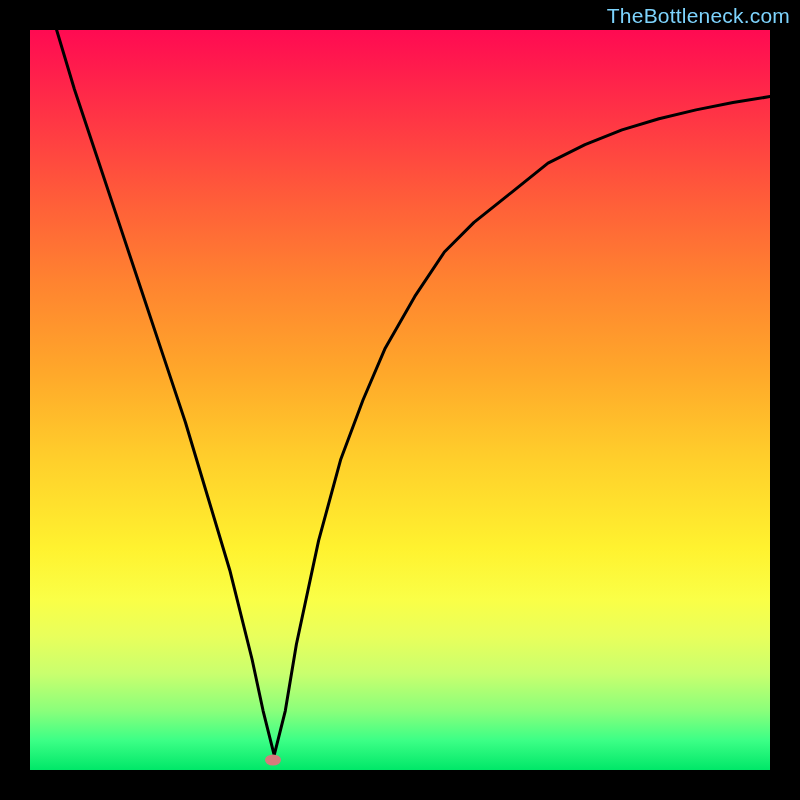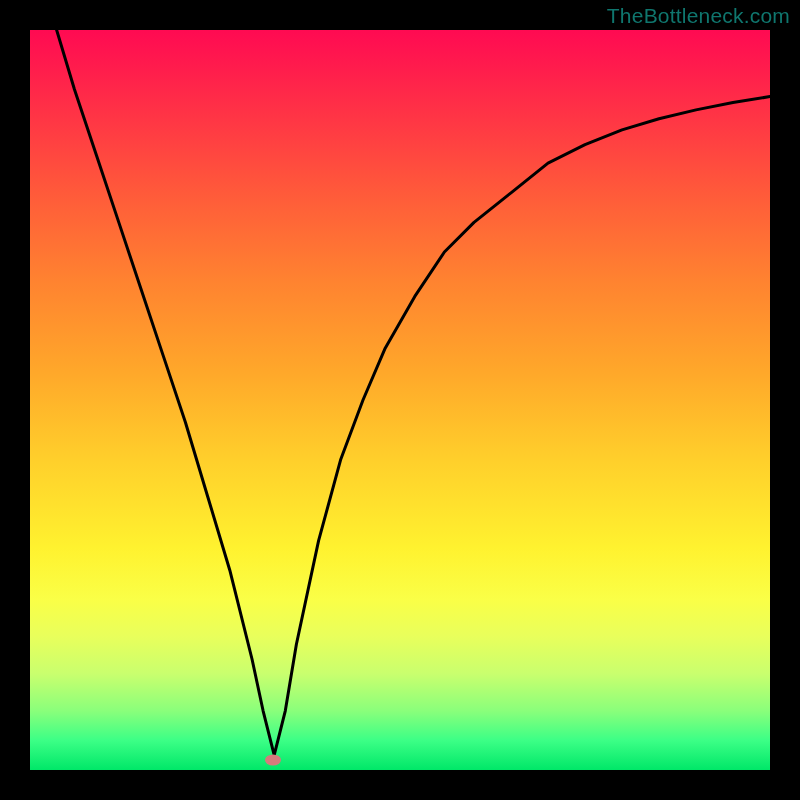--- a/index.html
+++ b/index.html
@@ -55,21 +55,21 @@
     width: 16px;
     height: 11px;
     border-radius: 50%;
     background: #d47b7c;
     transform: translate(-50%, -50%);
   }
   .watermark {
     position: absolute;
     top: 4px;
     right: 10px;
-    color: #0f766e;
+    color: #7dd3fc;
     font-size: 21px;
     letter-spacing: 0.2px;
     font-weight: 500;
   }
 </style>
 </head>
 <body>
 
 <div class="frame">
   <div class="watermark">TheBottleneck.com</div>

